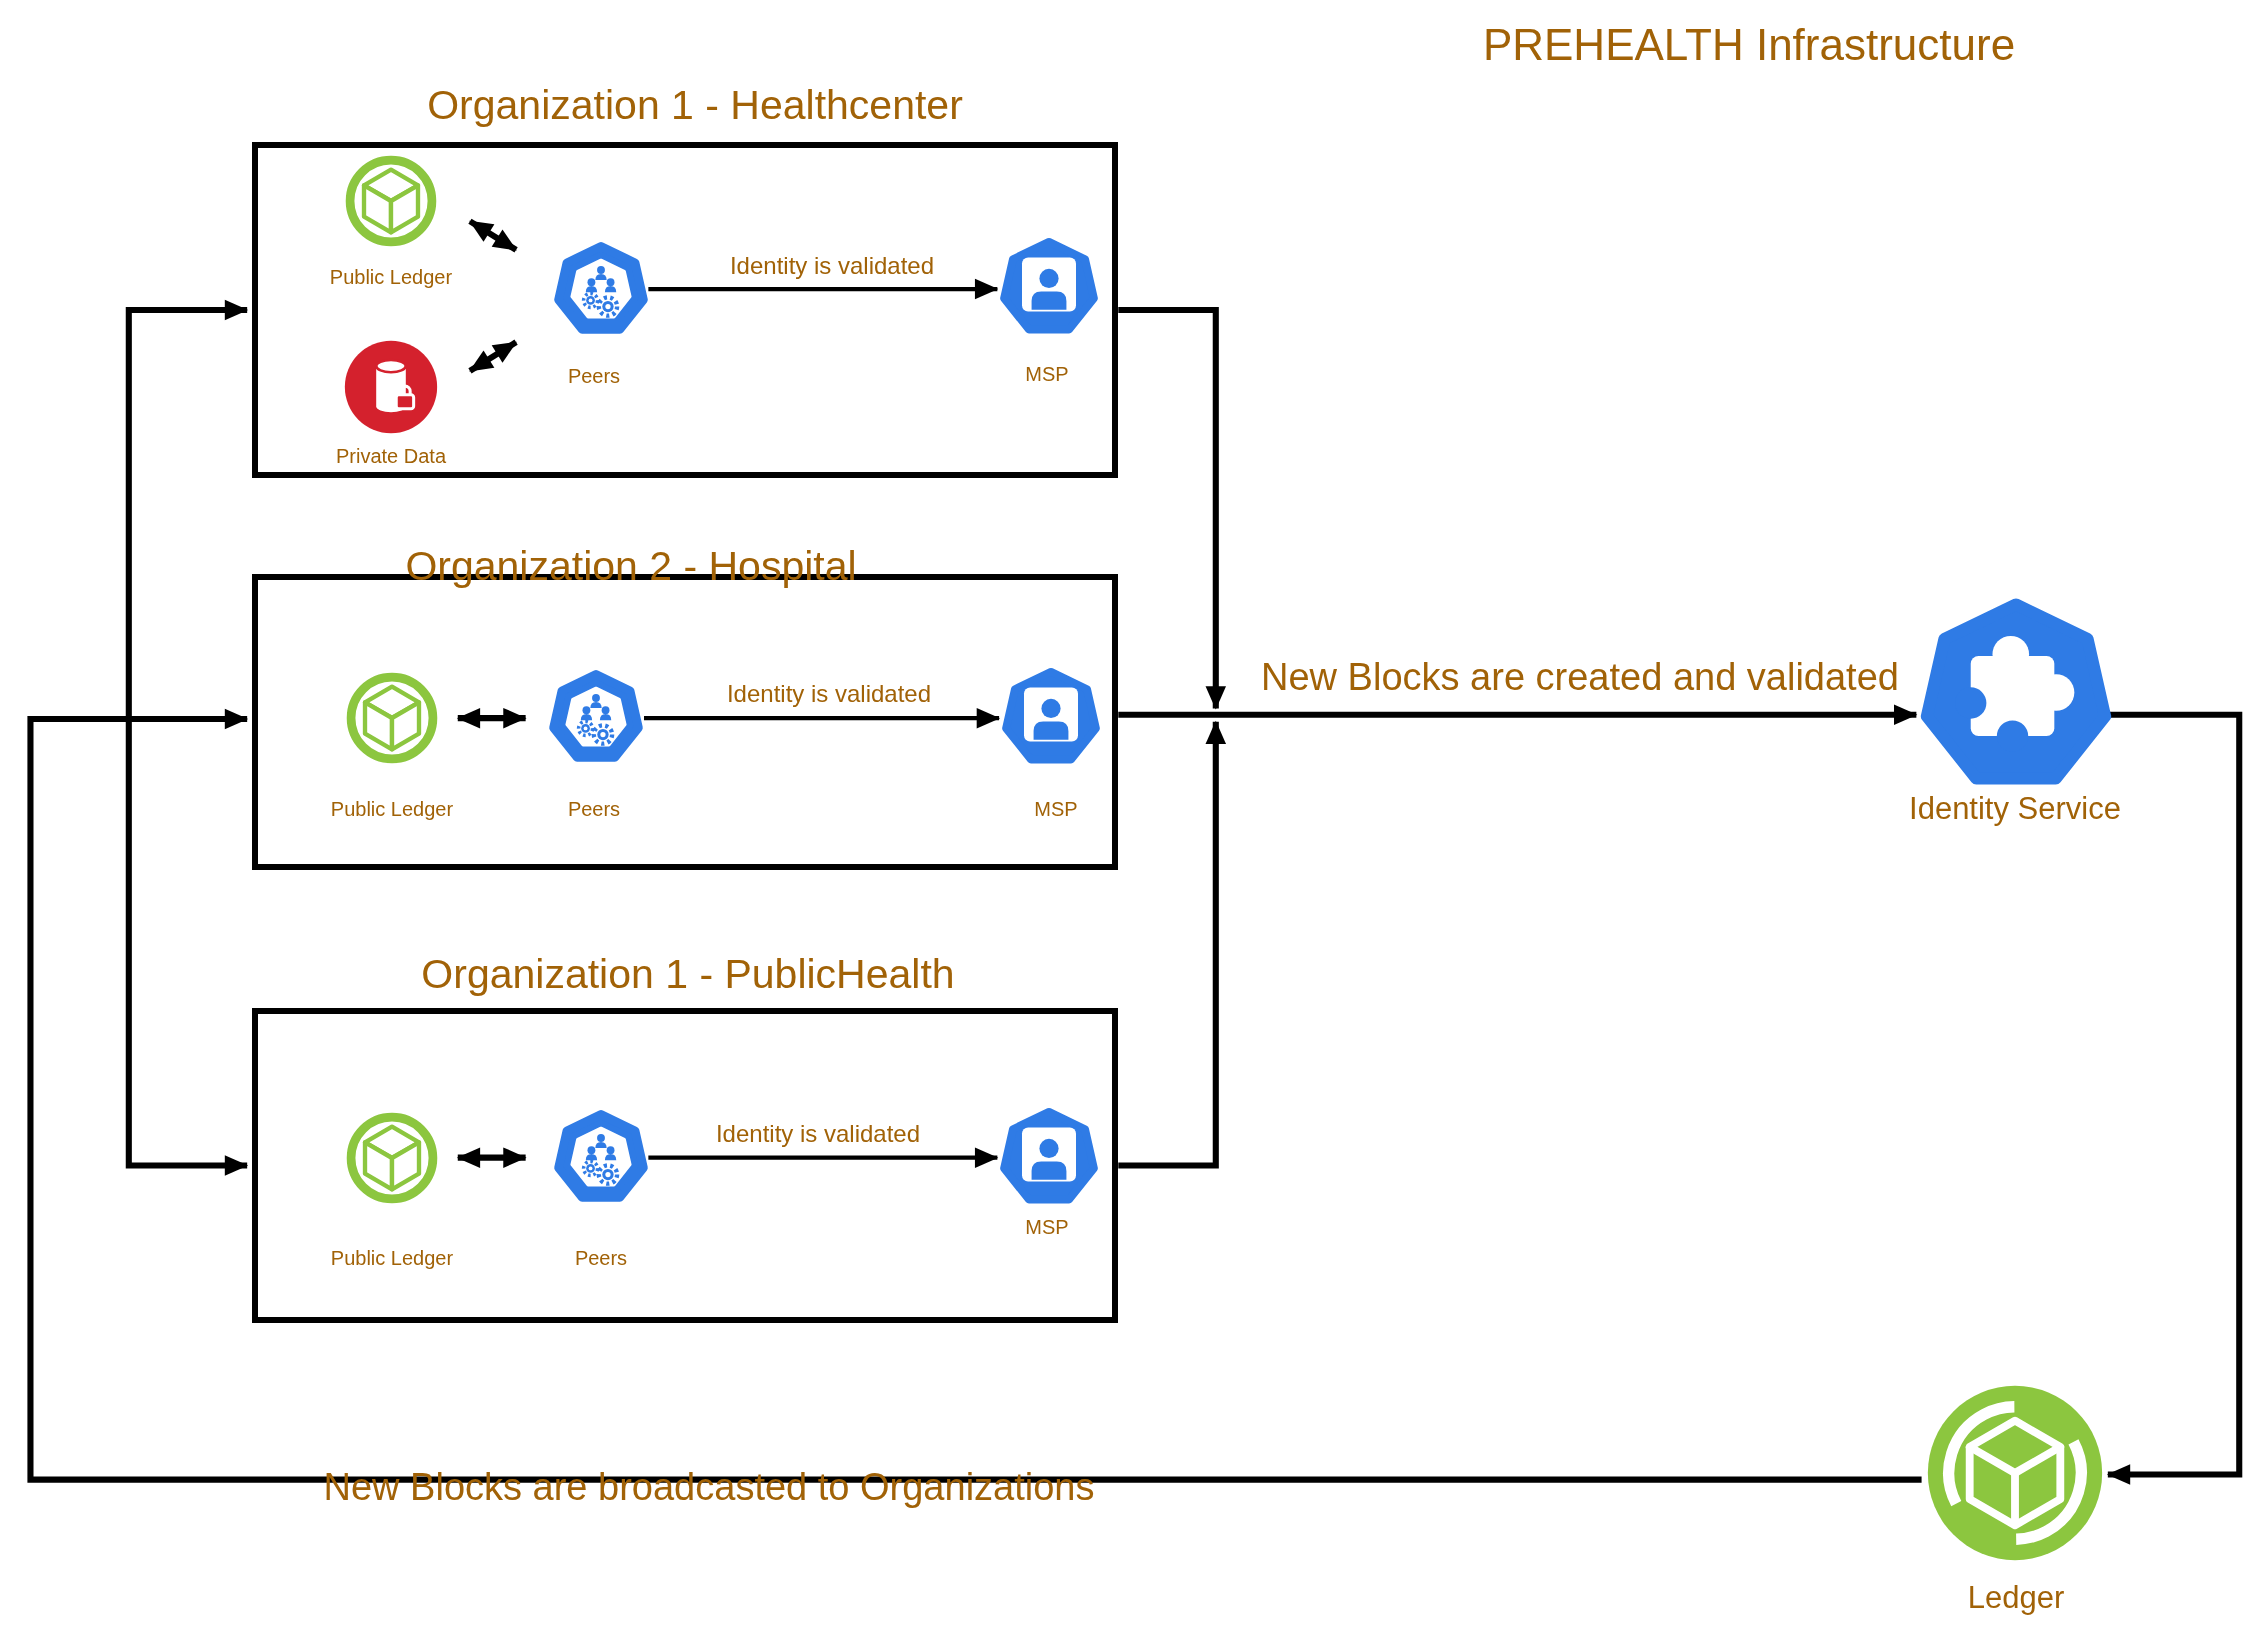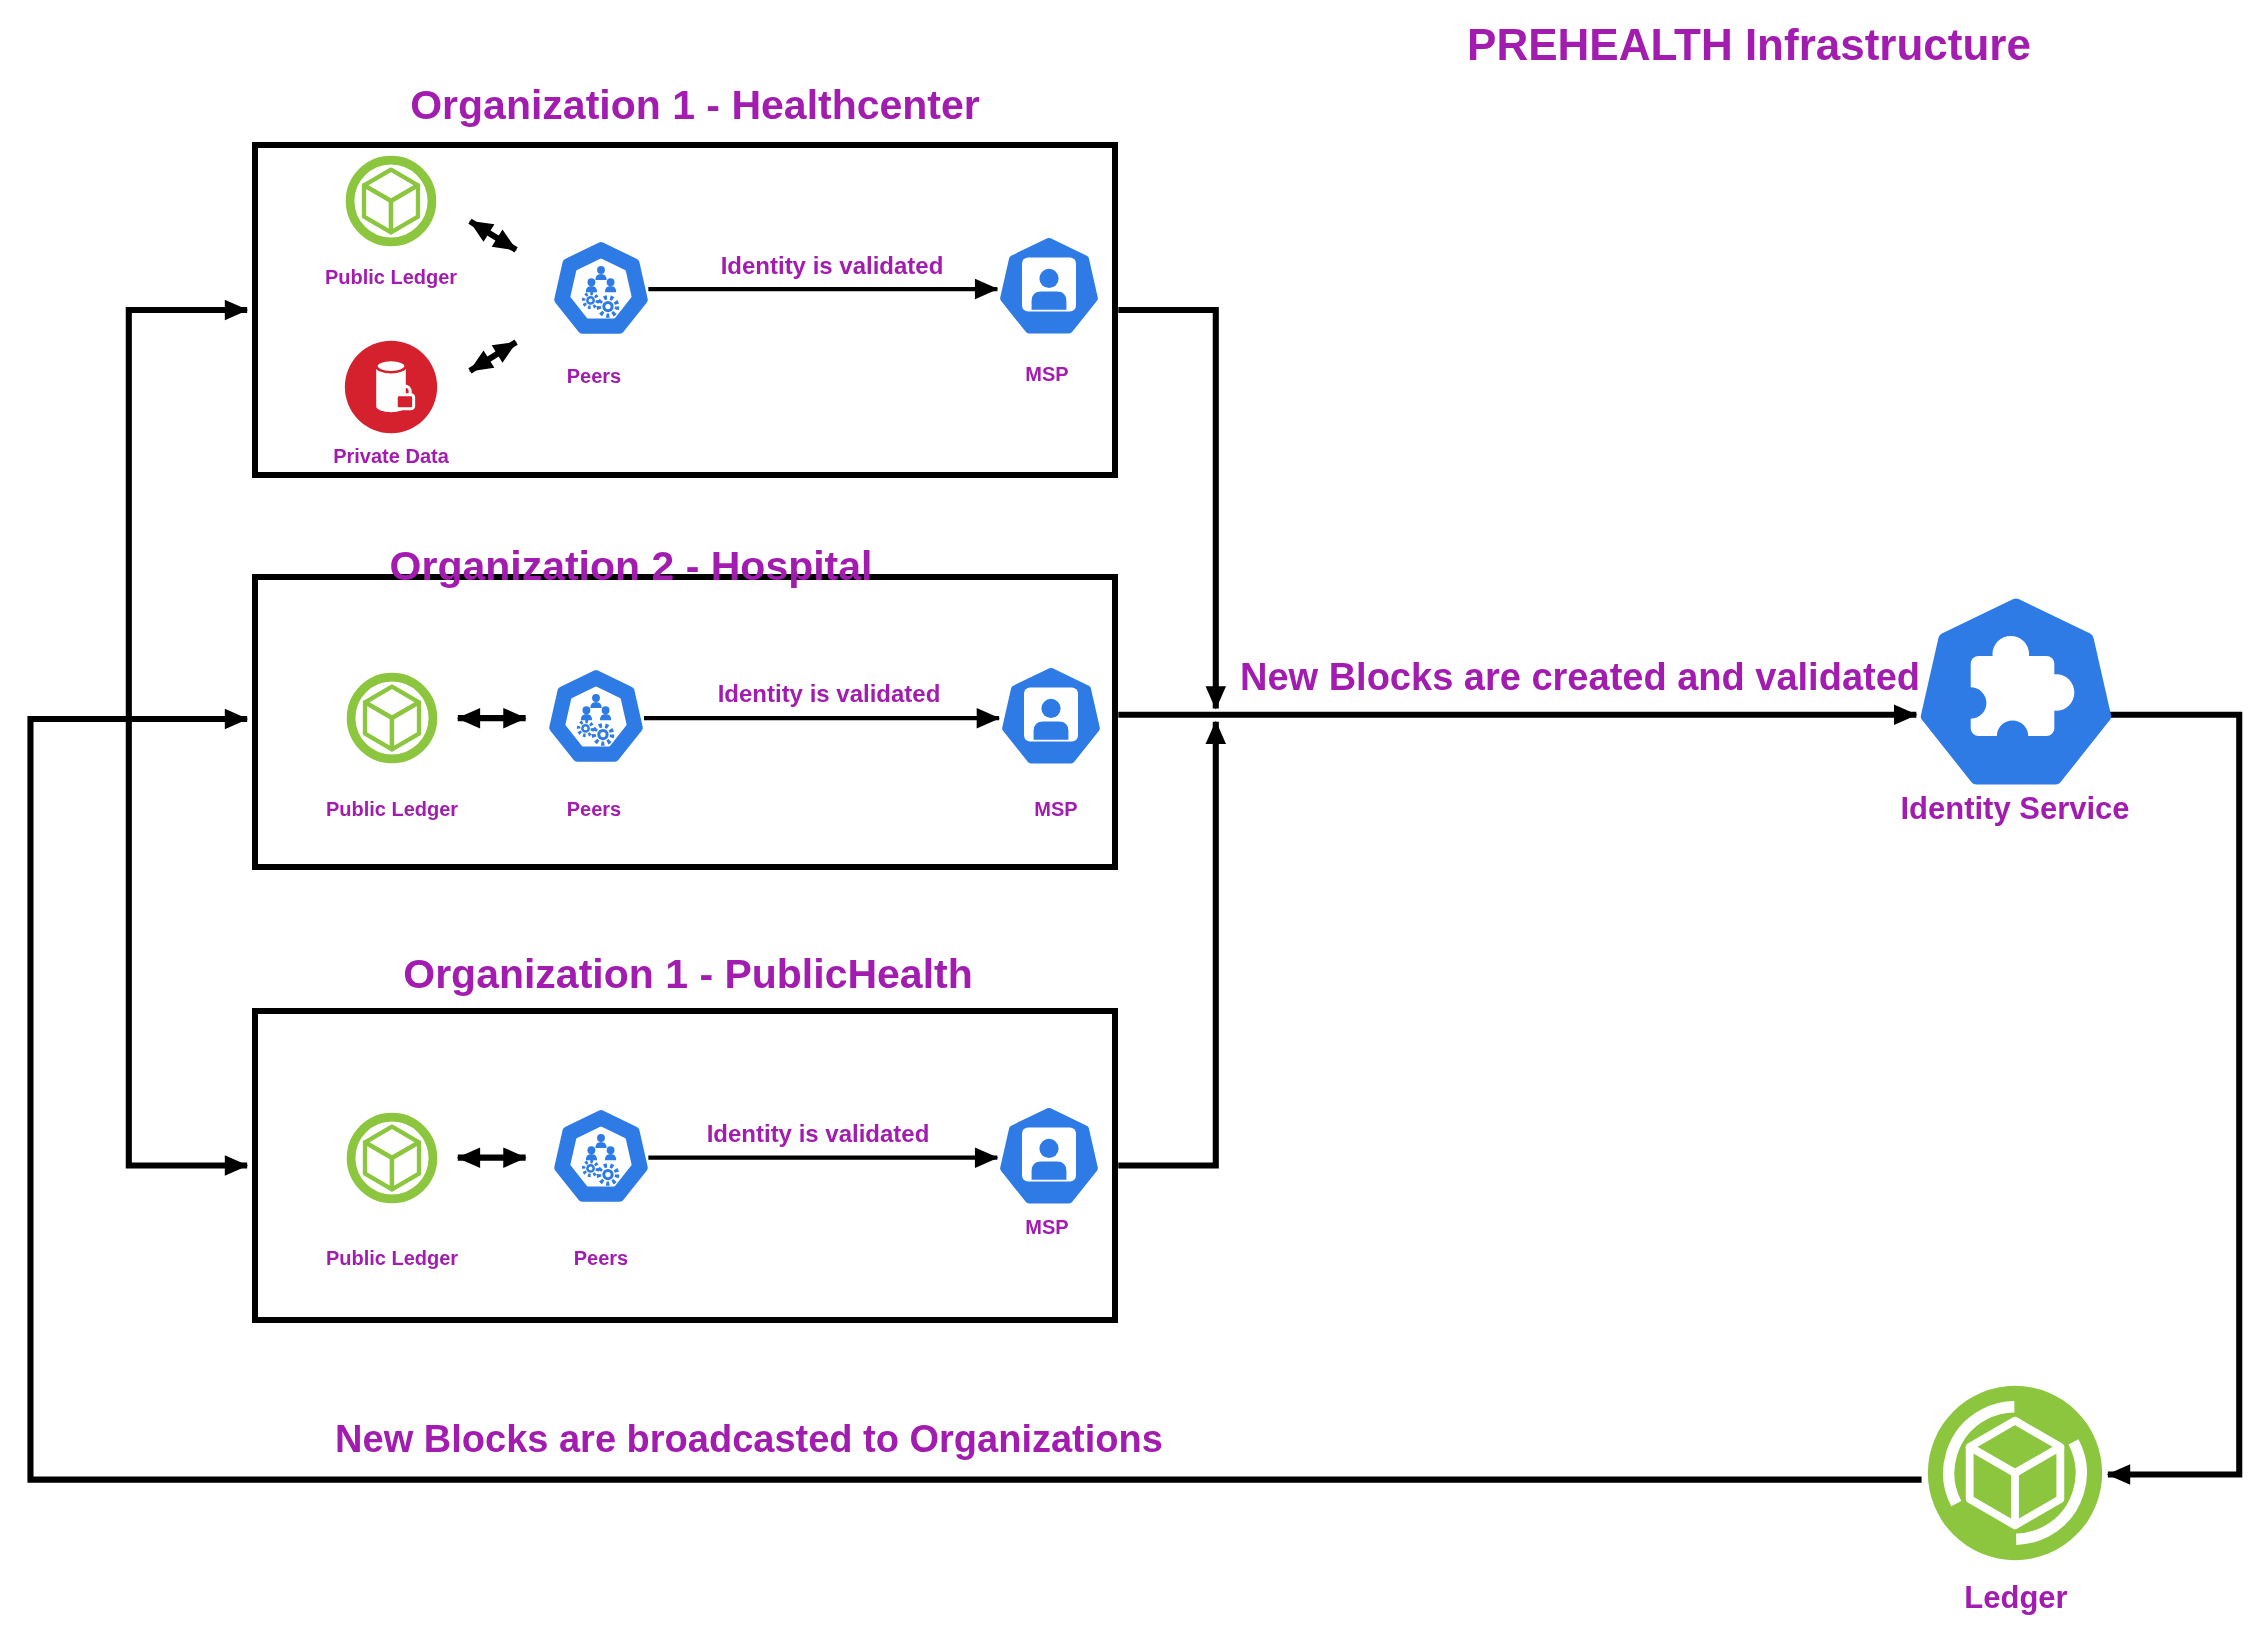--- a/index.html
+++ b/index.html
@@ -1,21 +1,21 @@
 <!DOCTYPE html>
 <html style="--green: #8CC63F; --blue: #2F7BE5; --red: #D4212D; --line: #000000;font-size:14px"><head>
 <meta charset="utf-8">
 <style>
   html,body{margin:0;padding:0;background:#fff;}
   body{width:2261px;height:1633px;position:relative;overflow:hidden;
        font-family:"Liberation Sans",sans-serif;color:#000;}
   .layer{position:absolute;left:0;top:0;width:2261px;height:1633px;}
   .box{position:absolute;box-sizing:border-box;border:6.1px solid #000;background:transparent;}
-  .lbl{position:absolute;transform:translate(-50%,-50%);font-weight:700;white-space:nowrap;
-       color:#a21caf;text-align:left;line-height:1.1;}
+  .lbl{position:absolute;transform:translate(-50%,-50%);font-weight:400;white-space:nowrap;
+       color:#a16207;text-align:left;line-height:1.1;}
   .t-main{font-size:44px;}
   .t-org{font-size:41px;}
   .t-node{font-size:31px;}
   .t-icon{font-size:20px;}
   .t-flow{font-size:38px;}
   .t-id{font-size:24px;}
   .icon{position:absolute;transform:translate(-50%,-50%);}
   .fill-blue{fill:var(--blue);}
   .fill-green{fill:var(--green);}
   .fill-red{fill:var(--red);}
@@ -222,17 +222,17 @@
 <div class="lbl t-icon" style="left:594px;top:809px;">Peers</div>
 <div class="lbl t-icon" style="left:1056px;top:809px;">MSP</div>
 <div class="lbl t-id" style="left:829px;top:694px;">Identity is validated</div>
 
 <div class="lbl t-icon" style="left:392px;top:1258px;">Public Ledger</div>
 <div class="lbl t-icon" style="left:601px;top:1258px;">Peers</div>
 <div class="lbl t-icon" style="left:1047px;top:1227px;">MSP</div>
 <div class="lbl t-id" style="left:818px;top:1134px;">Identity is validated</div>
 
 <div class="lbl t-flow" style="left:1580px;top:678px;">New Blocks are created and validated</div>
-<div class="lbl t-flow" style="left:709px;top:1440px;margin-left:40px;">New Blocks are broadcasted to Organizations</div>
+<div class="lbl t-flow" style="left:709px;top:1488px;">New Blocks are broadcasted to Organizations</div>
 
 <div class="lbl t-node" style="left:2015px;top:809px;">Identity Service</div>
 <div class="lbl t-node" style="left:2016px;top:1598px;">Ledger</div>
 
 
 </body></html>

